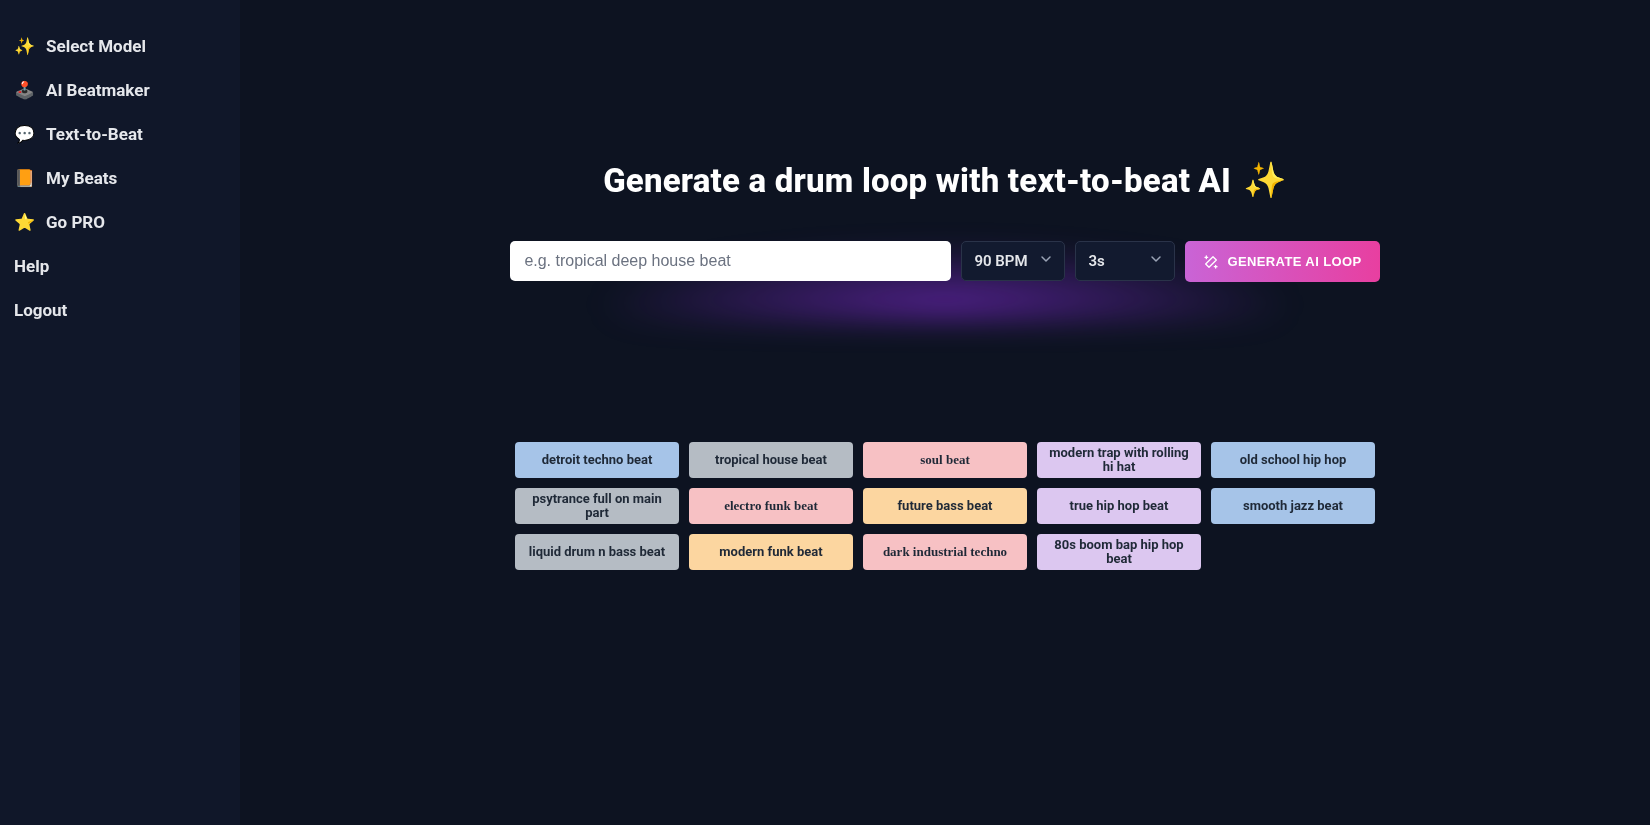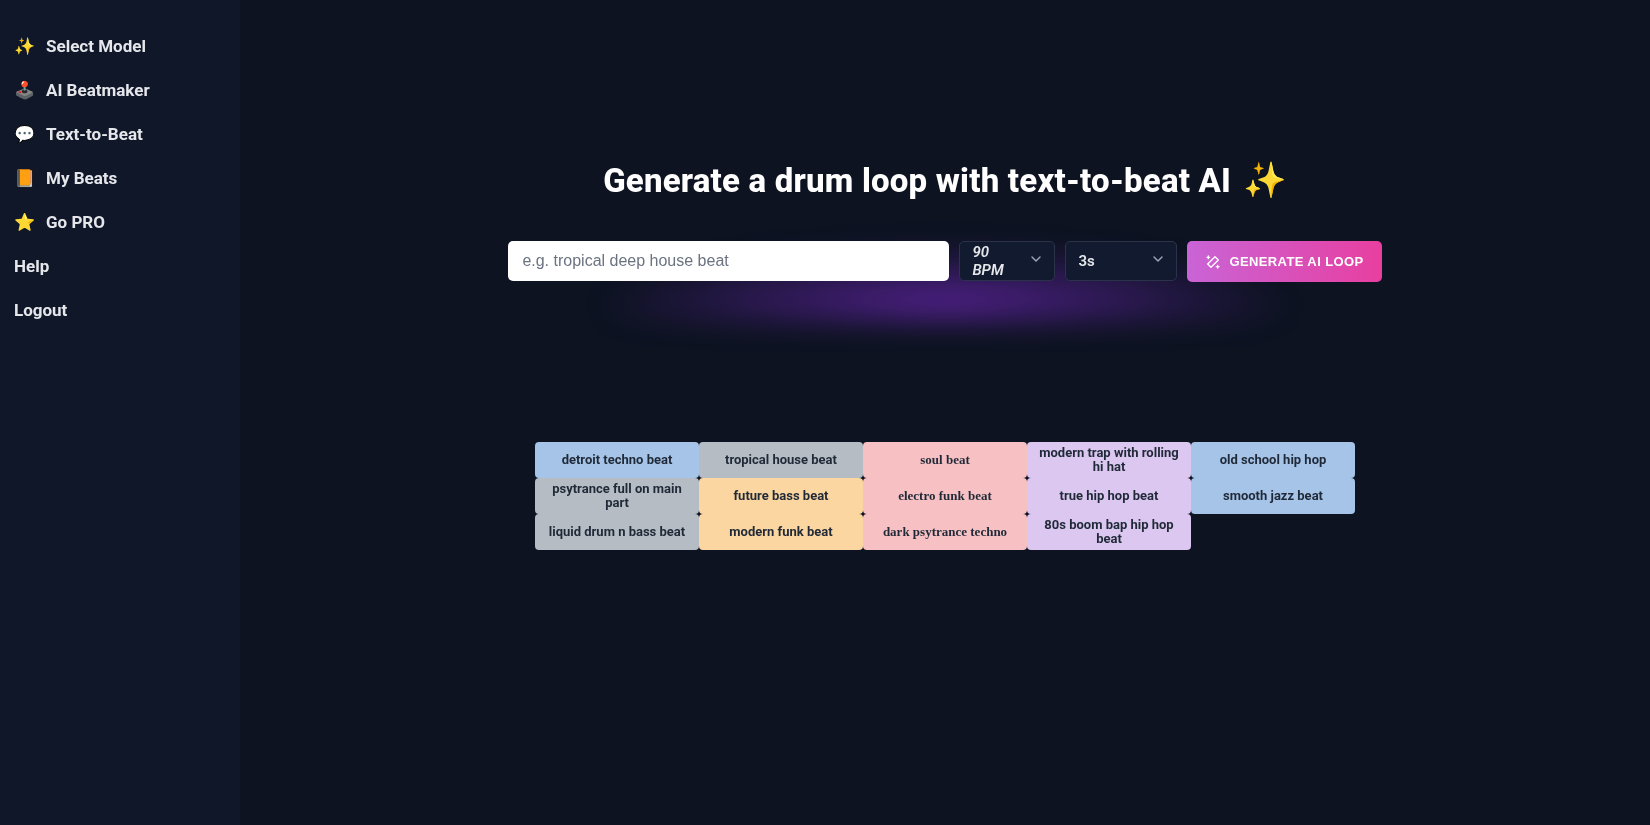--- a/index.html
+++ b/index.html
@@ -100,22 +100,22 @@
     border: 1px solid #2a3349;
     background: #121a2f;
     color: #e5e7eb;
     font-size: 15px;
     font-weight: 600;
     padding: 0 34px 0 12px;
     display: flex;
     align-items: center;
     cursor: pointer;
   }
-  .select.bpm { width: 96px; font-style: italic; }
-  .select.dur { width: 112px; }
+  .select.bpm { width: 104px; }
+  .select.dur { width: 100px; }
   .select .chev {
     position: absolute;
     right: 10px;
     top: 50%;
     transform: translateY(-50%);
     color: #9aa3b5;
   }
   .generate-btn {
     position: relative;
     z-index: 1;
@@ -137,20 +137,21 @@
     display: inline-flex;
     align-items: center;
     justify-content: center;
   }
 
   
   .suggestions {
     margin-top: 160px;
     display: grid;
     grid-template-columns: repeat(5, 164px);
+    gap: 10px;
   }
   .chip {
     height: 36px;
     display: flex;
     align-items: center;
     justify-content: center;
     padding: 0 10px;
     font-size: 13px;
     font-weight: 700;
     border-radius: 4px;
@@ -251,39 +252,39 @@
         </div>
         <div class="chip c-purple">
           <span>modern trap with rolling hi hat</span>
         </div>
         <div class="chip c-blue">
           <span>old school hip hop</span>
         </div>
         <div class="chip c-gray">
           <span>psytrance full on main part</span>
         </div>
+        <div class="chip c-pink">
+          <span>electro funk beat</span>
+        </div>
         <div class="chip c-orange">
           <span>future bass beat</span>
         </div>
-        <div class="chip c-pink">
-          <span>electro funk beat</span>
-        </div>
         <div class="chip c-purple">
           <span>true hip hop beat</span>
         </div>
         <div class="chip c-blue">
           <span>smooth jazz beat</span>
         </div>
         <div class="chip c-gray">
           <span>liquid drum n bass beat</span>
         </div>
         <div class="chip c-orange">
           <span>modern funk beat</span>
         </div>
         <div class="chip c-pink">
-          <span>dark psytrance techno</span>
+          <span>dark industrial techno</span>
         </div>
         <div class="chip c-purple">
           <span>80s boom bap hip hop beat</span>
         </div>
       </div>
   </main>
 </div>
 
 </body></html>

